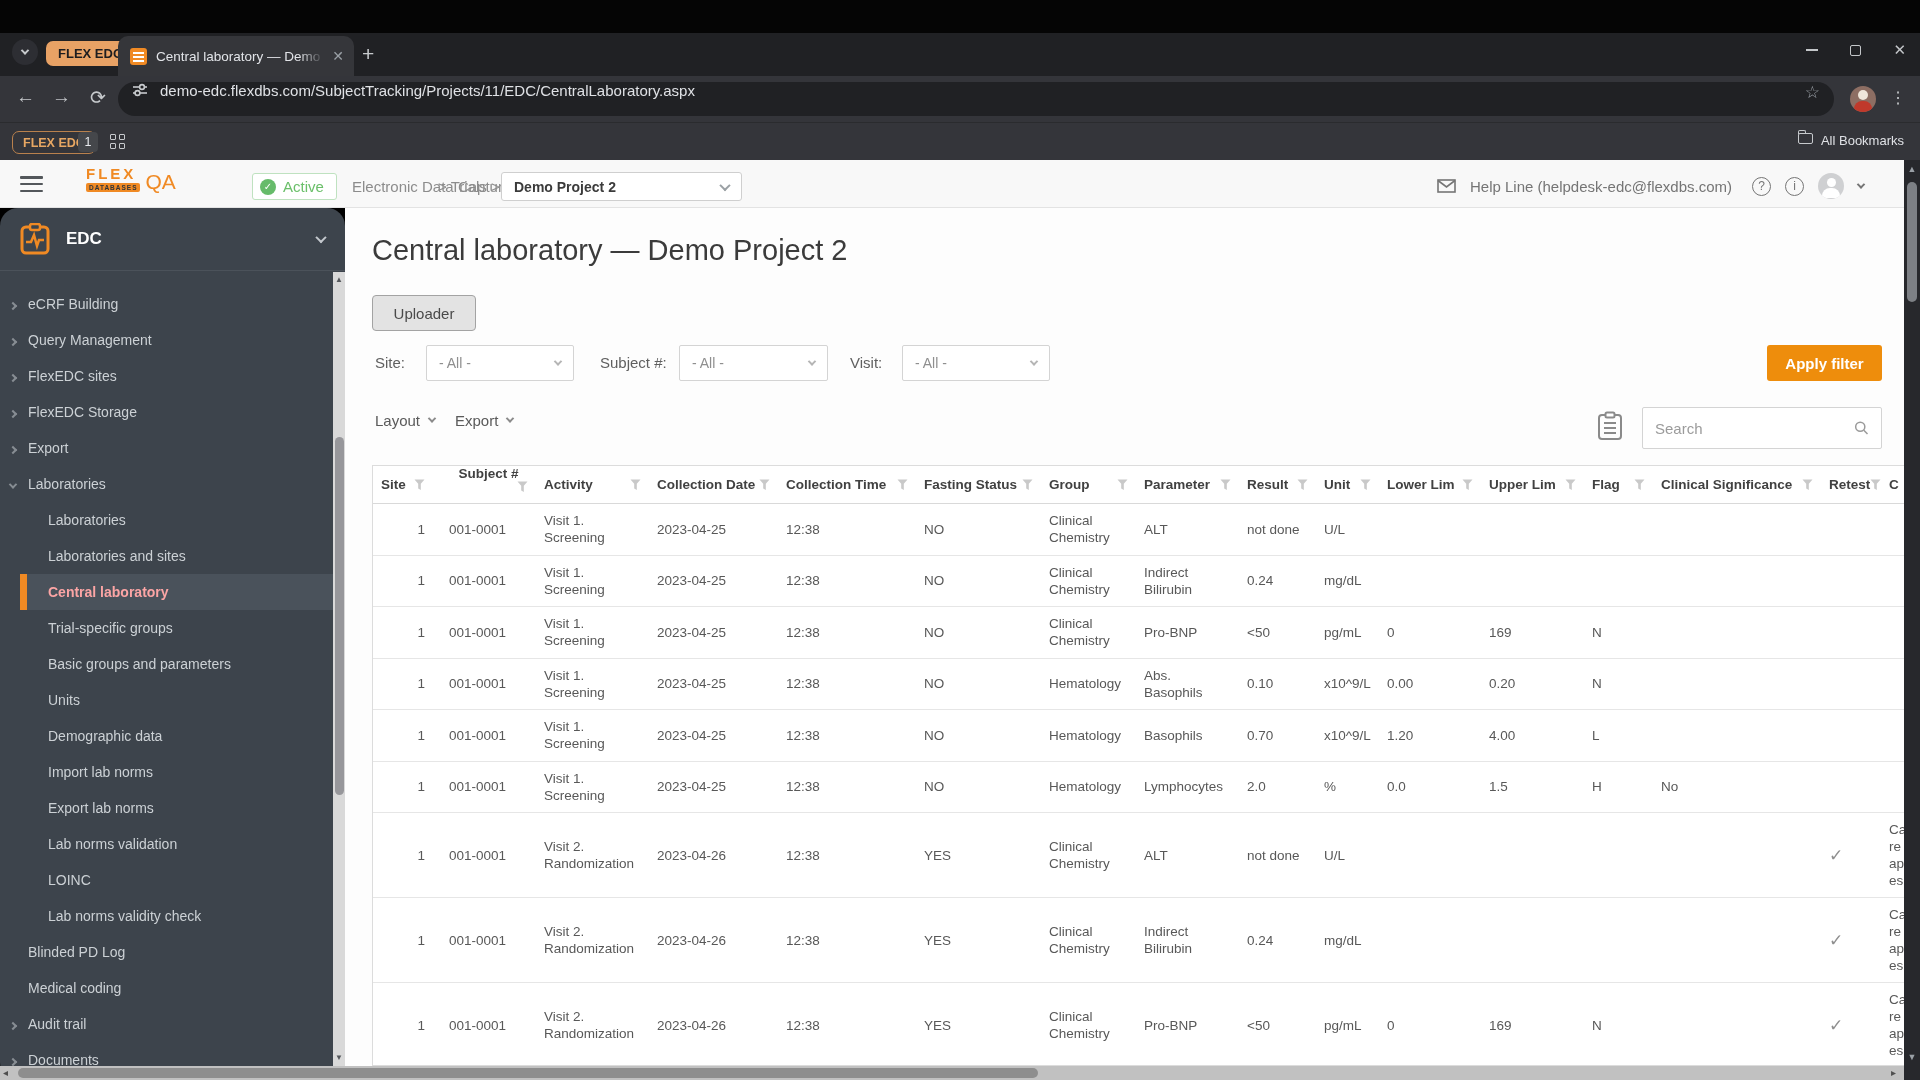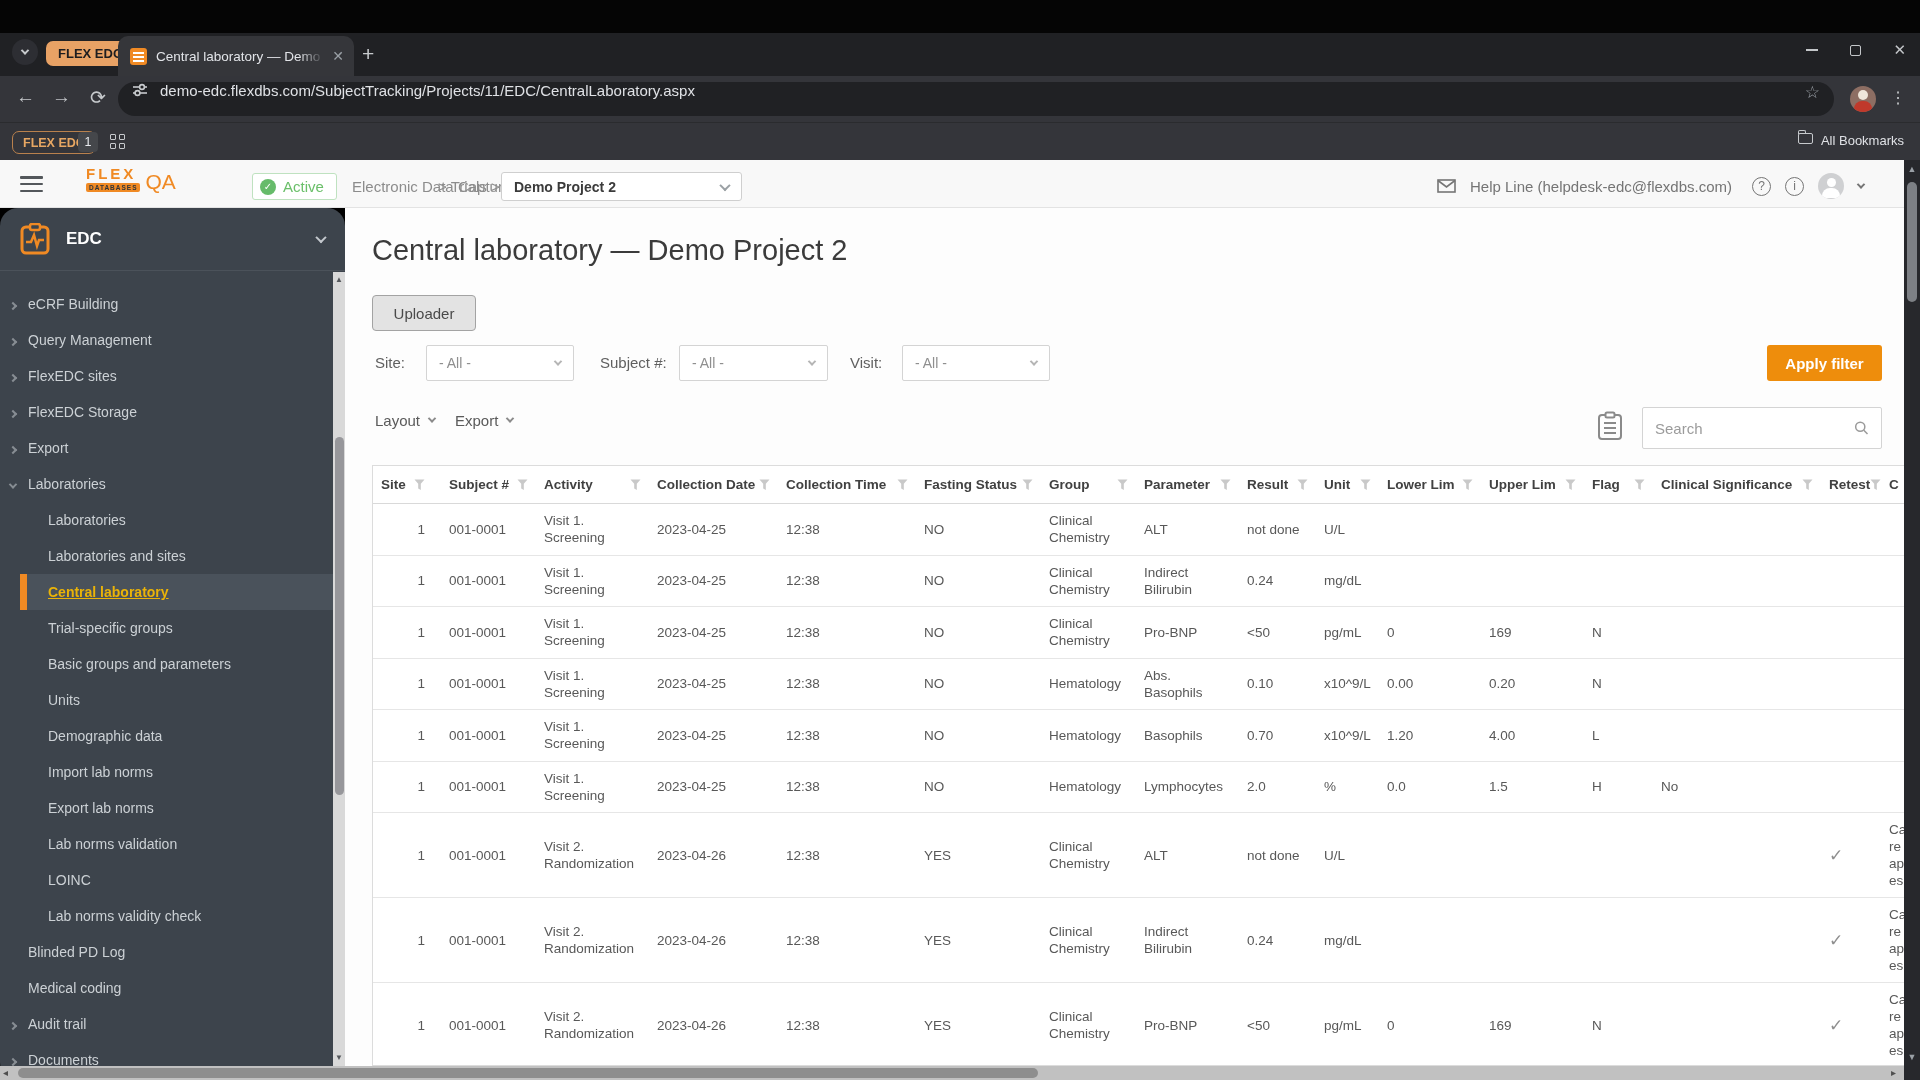--- a/index.html
+++ b/index.html
@@ -71,21 +71,21 @@
   .sidebar { position:absolute; left:0; top:208px; width:345px; height:872px; background:#3d444c;border-radius:18px; }
   .edc-head { height:63px; border-bottom:1px solid #4b525a; display:flex; align-items:center; padding:0 20px; }
   .edc-ic { width:30px; height:32px; flex:0 0 auto; }
   .edc-title { color:#fff; font-size:17px; font-weight:700; margin-left:16px; }
   .edc-head .chev { margin-left:auto; color:#c3c8cd; }
   .nav { position:absolute; left:0; top:64px; right:12px; padding-top:14px; }
   .nav-item { position:relative; height:36px; display:flex; align-items:center; color:#ccd1d5; font-size:14px; }
   .nav-item .chev-wrap { position:absolute; left:10px; color:#878d93; }
   .nav-item.lvl0 { padding-left:28px; }
   .nav-item.lvl1 { padding-left:48px; }
-  .nav-item.active { background:#4a525b; border-left:7px solid #f08a24; margin-left:20px; padding-left:21px; color:#eab308; font-weight:700;text-decoration:underline; }
+  .nav-item.active { background:#4a525b; border-left:7px solid #f08a24; margin-left:20px; padding-left:21px; color:#fca5a5; font-weight:700; }
   .side-scroll { position:absolute; right:0; top:64px; width:12px; height:794px; background:#d9d9d9; }
   .side-thumb { position:absolute; left:1.5px; top:165px; width:9px; height:358px; background:#97979b; border-radius:5px; }
   .scroll-arrow { position:absolute; width:100%; text-align:center; color:#55585c; font-size:8px; line-height:12px; }
 
   .main { position:absolute; left:345px; top:208px; width:1559px; height:858px; background:#fdfdfd; }
   .page-title { position:absolute; left:27px; top:26px; font-size:29px; color:#3b3b3b; }
   .btn-uploader { position:absolute; left:27px; top:87px; width:104px; height:36px; background:#e3e3e3; border:1px solid #a3a3a3; border-radius:4px; color:#4a4a4a; font-size:15px; display:flex; align-items:center; justify-content:center; }
   .flt-label { position:absolute; top:137px; height:36px; line-height:36px; color:#5f5f5f; font-size:15px; }
   .dd { position:absolute; top:137px; width:148px; height:36px; background:#fff; border:1px solid #d4d4d4; border-radius:2px; display:flex; align-items:center; padding:0 12px; color:#8f8f8f; font-size:14px; }
   .dd .chev { margin-left:auto; color:#b5b5b5; }
@@ -353,21 +353,21 @@
     <div class="grid-wrap">
       <div class="thead">
           <div class="th c-site" style="width: 68px;">
             <span>Site</span>
             <span class="funnel">
               <svg width="11" height="12" viewBox="0 0 11 12">
                 <path d="M0.5 0.5 H10.5 L6.8 4.8 V11 L4.2 9.4 V4.8 Z" fill="#c9c9c9"></path>
               </svg>
             </span>
           </div>
-          <div class="th" style="width: 95px;">
+          <div class="th" style="width: 95px; flex-direction: column;">
             <span>Subject #</span>
             <span class="funnel">
               <svg width="11" height="12" viewBox="0 0 11 12">
                 <path d="M0.5 0.5 H10.5 L6.8 4.8 V11 L4.2 9.4 V4.8 Z" fill="#c9c9c9"></path>
               </svg>
             </span>
           </div>
           <div class="th" style="width: 113px;">
             <span>Activity</span>
             <span class="funnel">

